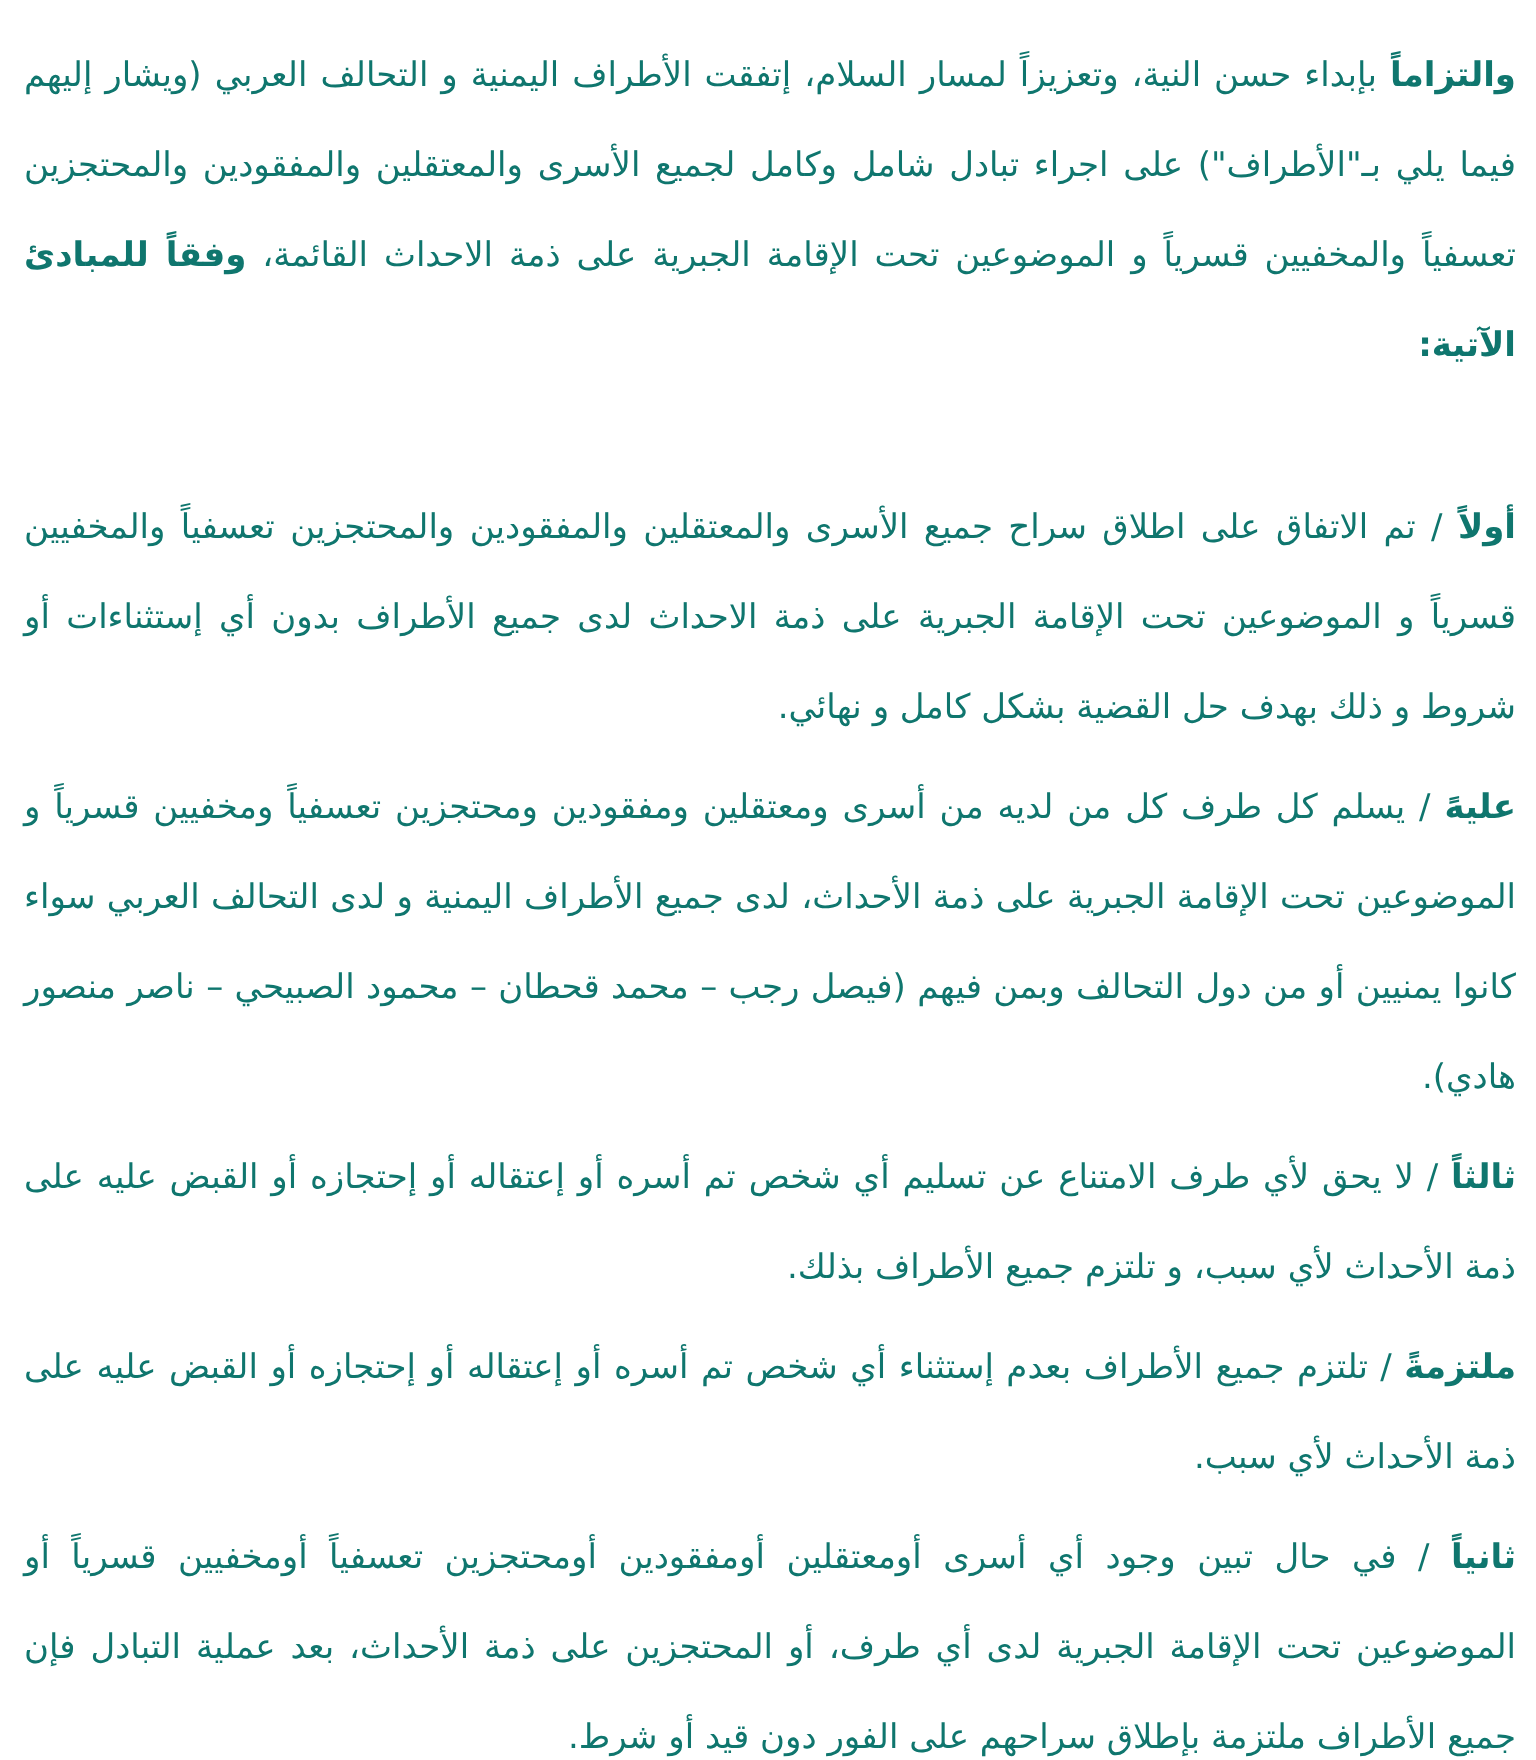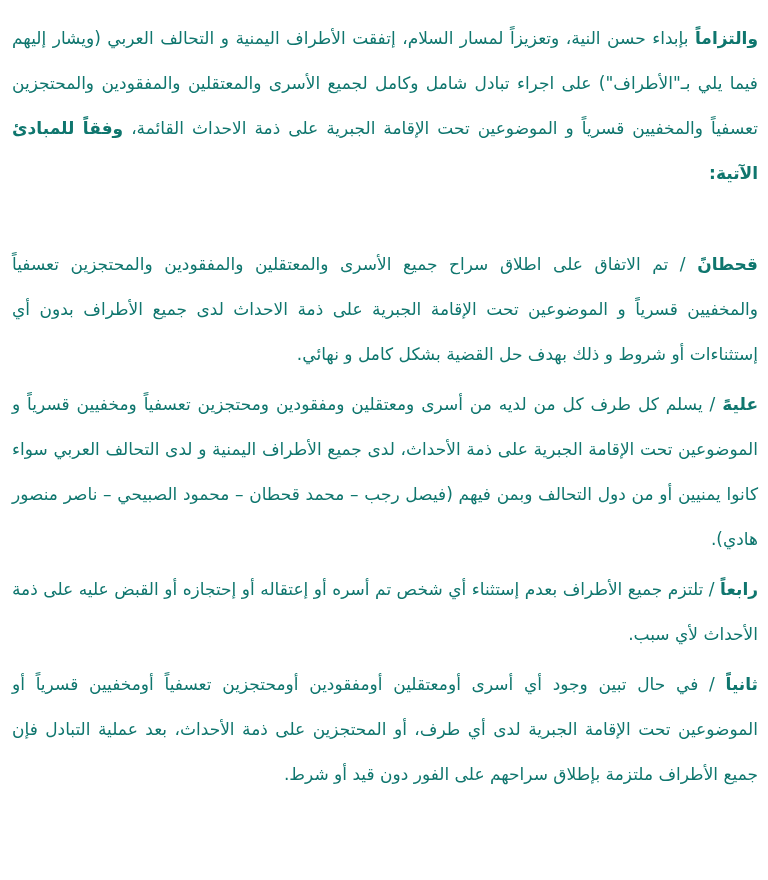--- a/index.html
+++ b/index.html
@@ -32,22 +32,23 @@
     font-weight: bold;
   }
 </style>
 </head>
 <body>
 
 <div class="page">
 
   <p class="para intro"><strong>والتزاماً</strong><span> بإبداء حسن النية، وتعزيزاً لمسار السلام، إتفقت الأطراف اليمنية  و التحالف العربي (ويشار إليهم فيما يلي بـ"الأطراف") على اجراء تبادل شامل وكامل لجميع الأسرى والمعتقلين والمفقودين والمحتجزين تعسفياً والمخفيين قسرياً و الموضوعين تحت الإقامة الجبرية على ذمة الاحداث القائمة،  </span><strong>وفقاً للمبادئ الآتية:</strong></p>
 
-  <p class="para"><strong>قحطانً</strong><span> / تم الاتفاق على اطلاق سراح جميع الأسرى والمعتقلين والمفقودين والمحتجزين تعسفياً والمخفيين قسرياً و الموضوعين تحت الإقامة الجبرية  على ذمة الاحداث لدى جميع الأطراف بدون أي إستثناءات أو شروط و ذلك بهدف حل القضية بشكل كامل و نهائي.</span></p>
+  <p class="para"><strong>أولاً</strong><span> / تم الاتفاق على اطلاق سراح جميع الأسرى والمعتقلين والمفقودين والمحتجزين تعسفياً والمخفيين قسرياً و الموضوعين تحت الإقامة الجبرية  على ذمة الاحداث لدى جميع الأطراف بدون أي إستثناءات أو شروط و ذلك بهدف حل القضية بشكل كامل و نهائي.</span></p>
 
   <p class="para"><strong>عليهً</strong><span> / يسلم كل طرف كل من لديه من أسرى ومعتقلين ومفقودين ومحتجزين تعسفياً ومخفيين قسرياً و الموضوعين تحت الإقامة الجبرية على ذمة الأحداث، لدى جميع الأطراف اليمنية و لدى التحالف العربي سواء كانوا يمنيين أو من دول التحالف وبمن فيهم (فيصل رجب – محمد قحطان – محمود الصبيحي – ناصر منصور هادي).</span></p>
 
+  <p class="para"><strong>ثالثاً</strong><span> / لا يحق لأي طرف الامتناع عن تسليم أي شخص تم أسره أو إعتقاله أو إحتجازه أو القبض عليه على ذمة الأحداث لأي سبب،  و تلتزم جميع الأطراف بذلك.</span></p>
 
-  <p class="para"><strong>رابعاً</strong><span> / تلتزم جميع الأطراف بعدم إستثناء أي شخص تم أسره أو إعتقاله أو إحتجازه أو القبض عليه على ذمة الأحداث لأي سبب.</span></p>
+  <p class="para"><strong>ملتزمةً</strong><span> / تلتزم جميع الأطراف بعدم إستثناء أي شخص تم أسره أو إعتقاله أو إحتجازه أو القبض عليه على ذمة الأحداث لأي سبب.</span></p>
 
   <p class="para"><strong>ثانياً</strong><span> / في حال تبين وجود أي أسرى أومعتقلين أومفقودين أومحتجزين تعسفياً أومخفيين قسرياً أو الموضوعين تحت الإقامة الجبرية لدى أي طرف، أو المحتجزين على ذمة الأحداث، بعد عملية التبادل فإن جميع الأطراف ملتزمة بإطلاق سراحهم على الفور دون قيد أو شرط.</span></p>
 
 </div>
 
 </body></html>

